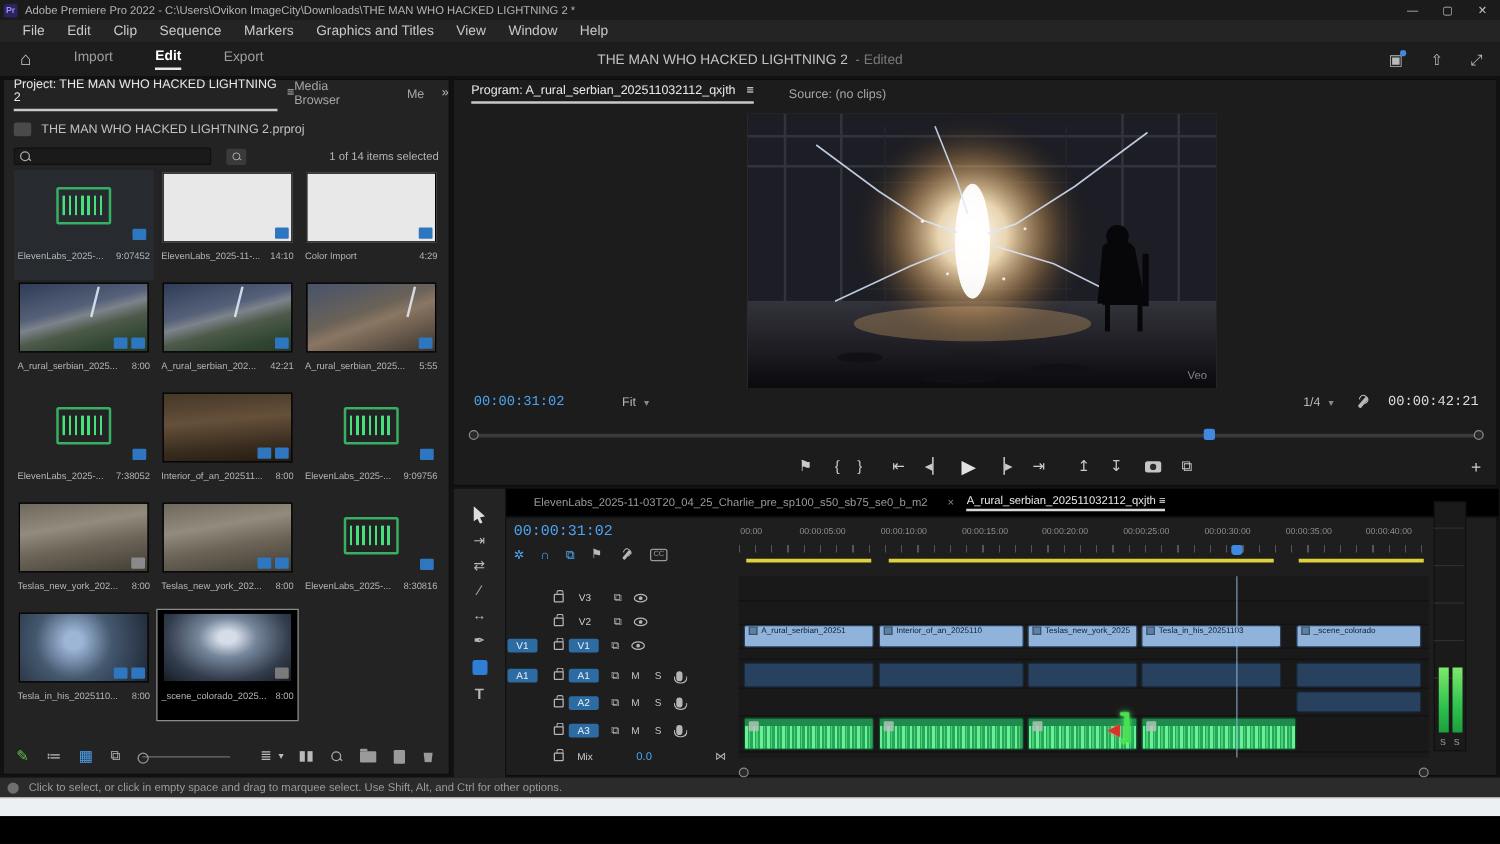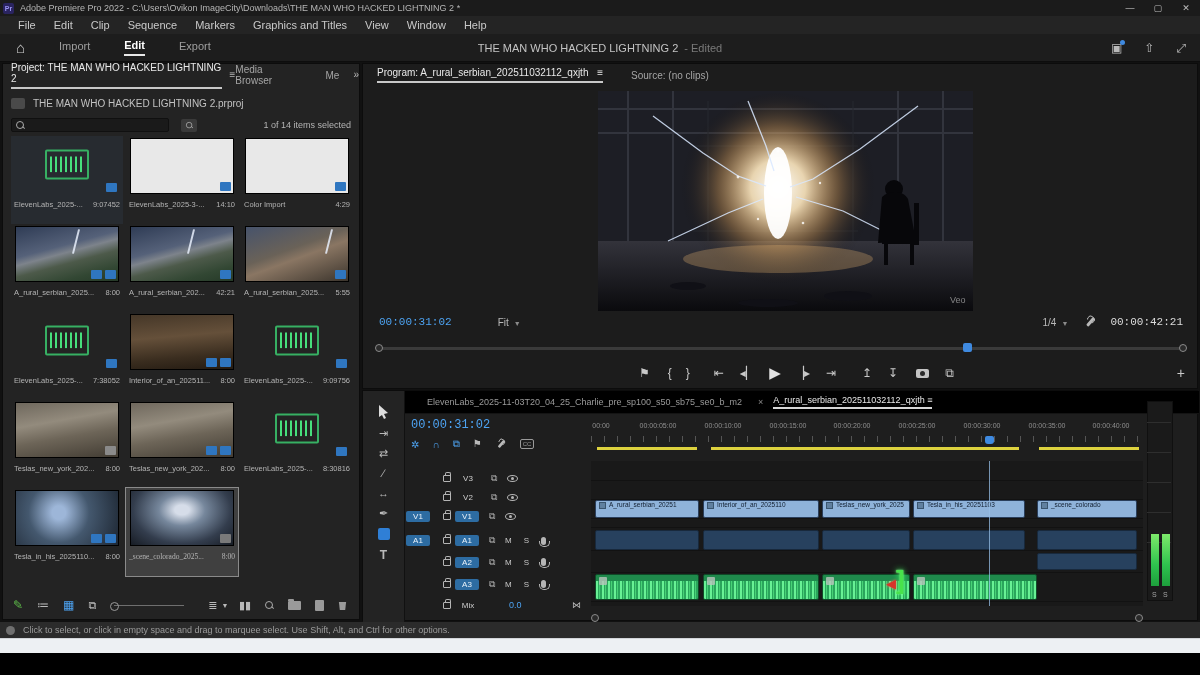--- a/index.html
+++ b/index.html
@@ -31,21 +31,21 @@
 
   
   #project { left:2px; top:63px; width:358px; height:557px; }
   #proj-search { background:#1a1a1a; border:1px solid #101010; border-radius:2px; height:14px; width:158px; }
   .mag { position:relative; width:9px; height:9px; display:inline-block; }
   .mag::before { content:""; position:absolute; left:0; top:0; width:6px; height:6px; border:1.4px solid #aaa; border-radius:50%; }
   .mag::after { content:""; position:absolute; left:6px; top:6px; width:3px; height:1.4px; background:#aaa; transform:rotate(45deg); }
   #proj-grid { position:absolute; left:8px; top:72px; width:346px; display:grid;
        grid-template-columns:repeat(3,112px); grid-auto-rows:88px; column-gap:3px; }
   .pi { position:relative; padding-top:2px; }
-  .pi.selected { background:#404040; outline:1px solid #8a8a8a;font-family:Liberation Serif, serif; }
+  .pi.selected { background:#000000; outline:1px solid #8a8a8a; }
   .pi-thumb { position:relative; width:104px; height:56px; margin:0 auto; }
   .pi-thumb.tile { border:1px solid #000; }
   .pi-label { display:flex; justify-content:space-between; margin:6px 3px 0 3px; font-size:7.5px; color:#b4b4b4; white-space:nowrap; overflow:hidden; }
   .pi-label .dur { margin-left:4px; }
   .badge { position:absolute; right:2px; bottom:2px; width:11px; height:9px; background:#2f76c0; border-radius:1px; }
   .badge.two { right:16px; }
   .wavicon { position:absolute; left:50%; top:50%; transform:translate(-50%,-55%); width:44px; height:30px;
        border:2px solid #37b063; border-radius:2px;
        background:repeating-linear-gradient(90deg,#46e07c 0 2px, transparent 2px 5px);
        background-size:86% 60%; background-position:center; background-repeat:no-repeat; }
@@ -212,21 +212,21 @@
         <div class="pi-label">
             <span>ElevenLabs_2025-...</span>
             <span class="dur">9:07452</span>
           </div>
       </div>
       <div class="pi">
         <div class="pi-thumb tile th-matte">
             <span class="badge"></span>
           </div>
         <div class="pi-label">
-            <span>ElevenLabs_2025-3-...</span>
+            <span>ElevenLabs_2025-11-...</span>
             <span class="dur">14:10</span>
           </div>
       </div>
       <div class="pi">
         <div class="pi-thumb tile th-matte">
             <span class="badge"></span>
           </div>
         <div class="pi-label">
             <span>Color Import</span>
             <span class="dur">4:29</span>

